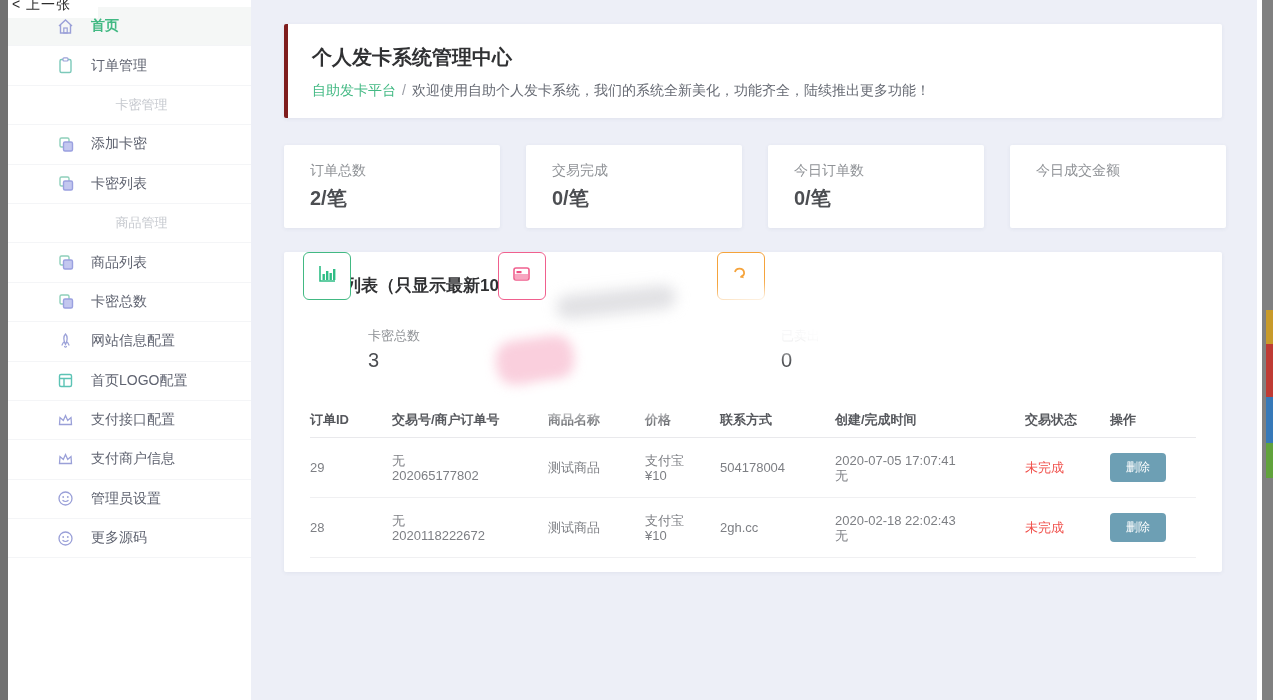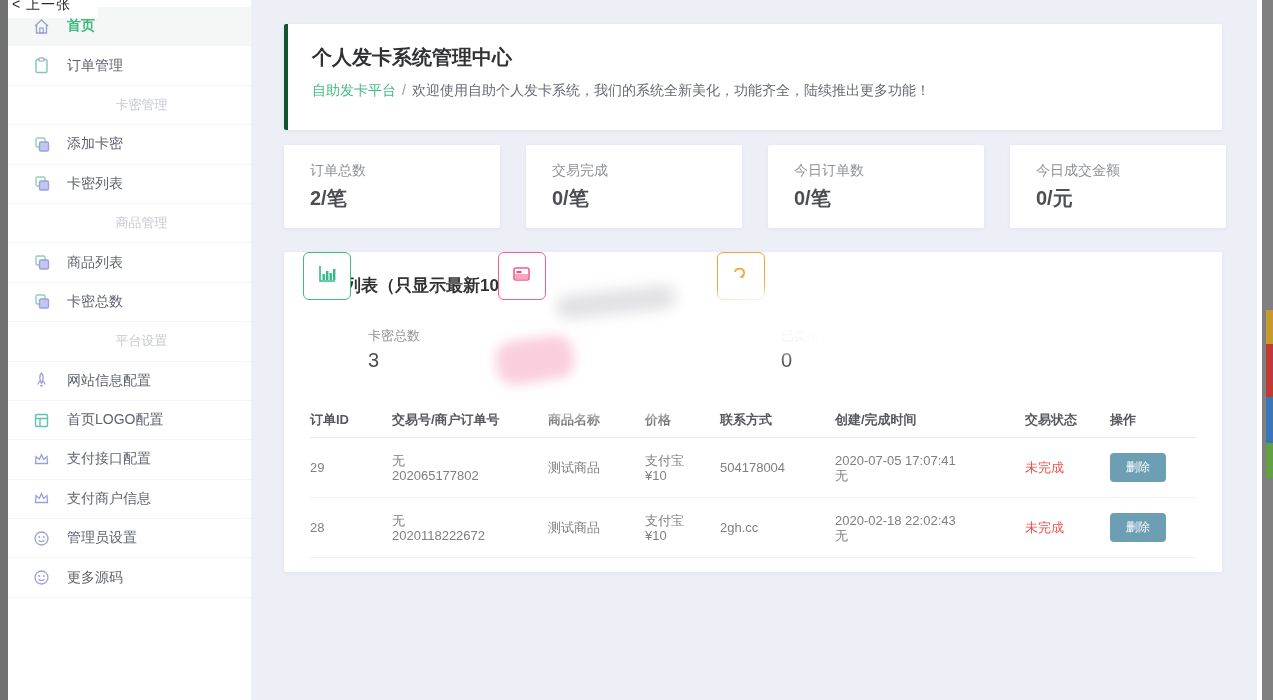--- a/index.html
+++ b/index.html
@@ -13,33 +13,33 @@
   .edge-white-right { position:absolute; left:1257px; top:0; width:5px; height:700px; background:#ffffff; }
   .edge-gray-right { position:absolute; left:1262px; top:0; width:11px; height:700px; background:#808080; }
   .frag { position:absolute; left:4px; width:7px; }
 
   
   .sidebar { position:absolute; left:8px; top:0; width:243px; height:700px; background:#ffffff; }
   .prev-bar { position:absolute; left:0; top:0; width:90px; height:18px; background:#ffffff; z-index:6; overflow:hidden; }
   .prev-bar span { display:block; font-size:14px; color:#2d2d2d; transform:translateY(-4px); padding-left:4px; letter-spacing:1px; }
   .nav { position:absolute; left:0; top:7px; width:100%; }
   .nav-row { height:39.4px; display:flex; align-items:center; border-bottom:1px solid #f4f5f7; }
-  .nav-row.item { padding-left:24px; cursor:pointer;text-align:center; }
+  .nav-row.item { padding-left:48px; cursor:pointer;text-align:center; }
   .nav-row.item .lbl { margin-left:16px; font-size:14px; color:#5f6370; }
   .nav-row.section { padding-left:24px;justify-content:center; }
   .nav-row.section .lbl { font-size:13px; color:#c6c9cf; }
   .nav-row.active { background:#f5f7f6; }
   .nav-row.active .lbl { color:#42b983; font-weight:bold; }
   .nav-ico { width:19px; height:19px; flex:0 0 19px; display:flex; align-items:center; justify-content:center; }
 
   
   .main { position:absolute; left:251px; top:0; width:1006px; height:700px; background:#edeff7; }
   .card { position:absolute; background:#ffffff; border-radius:2px; box-shadow:0 1px 4px rgba(60,70,120,0.07); }
 
-  .card-welcome { left:33px; top:24px; width:938px; height:106px; border-left:4px solid #14532d; }
+  .card-welcome { left:33px; top:24px; width:938px; height:94px; border-left:4px solid #7f1d1d; }
   .welcome-title { margin:20px 0 0 24px; font-size:20px; font-weight:bold; color:#303133; }
   .welcome-sub { margin:11px 0 0 24px; font-size:14px; color:#666a73; }
   .welcome-sub .link { color:#42b983; }
   .welcome-sub .sep { color:#9a9da5; margin:0 6px; }
 
   .stat-card { width:216px; height:83px; top:145px; }
   .stat-label { margin:17px 0 0 26px; font-size:14px; color:#8f9296; }
   .stat-value { margin:5px 0 0 26px; font-size:20px; font-weight:bold; color:#4c4e52; }
 
   .card-orders { left:33px; top:252px; width:938px; height:320px; }
@@ -87,21 +87,20 @@
   <div class="card stat-card" style="left:275px;">
     <div class="stat-label">交易完成</div>
     <div class="stat-value">0/笔</div>
   </div>
   <div class="card stat-card" style="left:517px;">
     <div class="stat-label">今日订单数</div>
     <div class="stat-value">0/笔</div>
   </div>
   <div class="card stat-card" style="left:759px;">
     <div class="stat-label">今日成交金额</div>
-    <div class="stat-value">0/元</div>
   </div>
 
   <div class="card card-orders">
     <div class="orders-title">订单列表（只显示最新10笔）</div>
 
     <div class="mini-box" style="left:19px; border-color:#42b983;">
       <span>
         <svg width="22" height="22" viewBox="0 0 22 22">
           <path d="M4 3 V18 H19" stroke="#2fbd85" stroke-width="1.6" fill="none"></path>
           <rect x="6.5" y="11" width="2.4" height="6" fill="#2fbd85"></rect>
@@ -271,23 +270,20 @@
     <div class="nav-row item">
       <span class="nav-ico">
         <svg width="19" height="19" viewBox="0 0 19 19">
             <rect x="4" y="3" width="9" height="9" rx="1.5" stroke="#8fd0bb" stroke-width="1.4" fill="none"></rect>
             <rect x="7.5" y="7" width="9" height="9" rx="1.5" stroke="#9aa0e0" stroke-width="1.4" fill="#c3c7ef"></rect>
           </svg>
       </span>
       <span class="lbl">卡密总数</span>
     </div>
 
-    <div class="nav-row section">
-      <span class="lbl">平台设置</span>
-    </div>
 
     <div class="nav-row item">
       <span class="nav-ico">
         <svg width="19" height="19" viewBox="0 0 19 19">
             <path d="M9.5 2 C11.6 4 11.8 8.5 9.5 12.5 C7.2 8.5 7.4 4 9.5 2 Z" stroke="#9aa0d8" stroke-width="1.3" fill="none"></path>
             <path d="M7.6 10 L5.8 13.5 M11.4 10 L13.2 13.5" stroke="#9aa0d8" stroke-width="1.2" fill="none"></path>
             <path d="M8.4 14 Q9.5 16.5 10.6 14" stroke="#9aa0d8" stroke-width="1.2" fill="none"></path>
           </svg>
       </span>
       <span class="lbl">网站信息配置</span>

